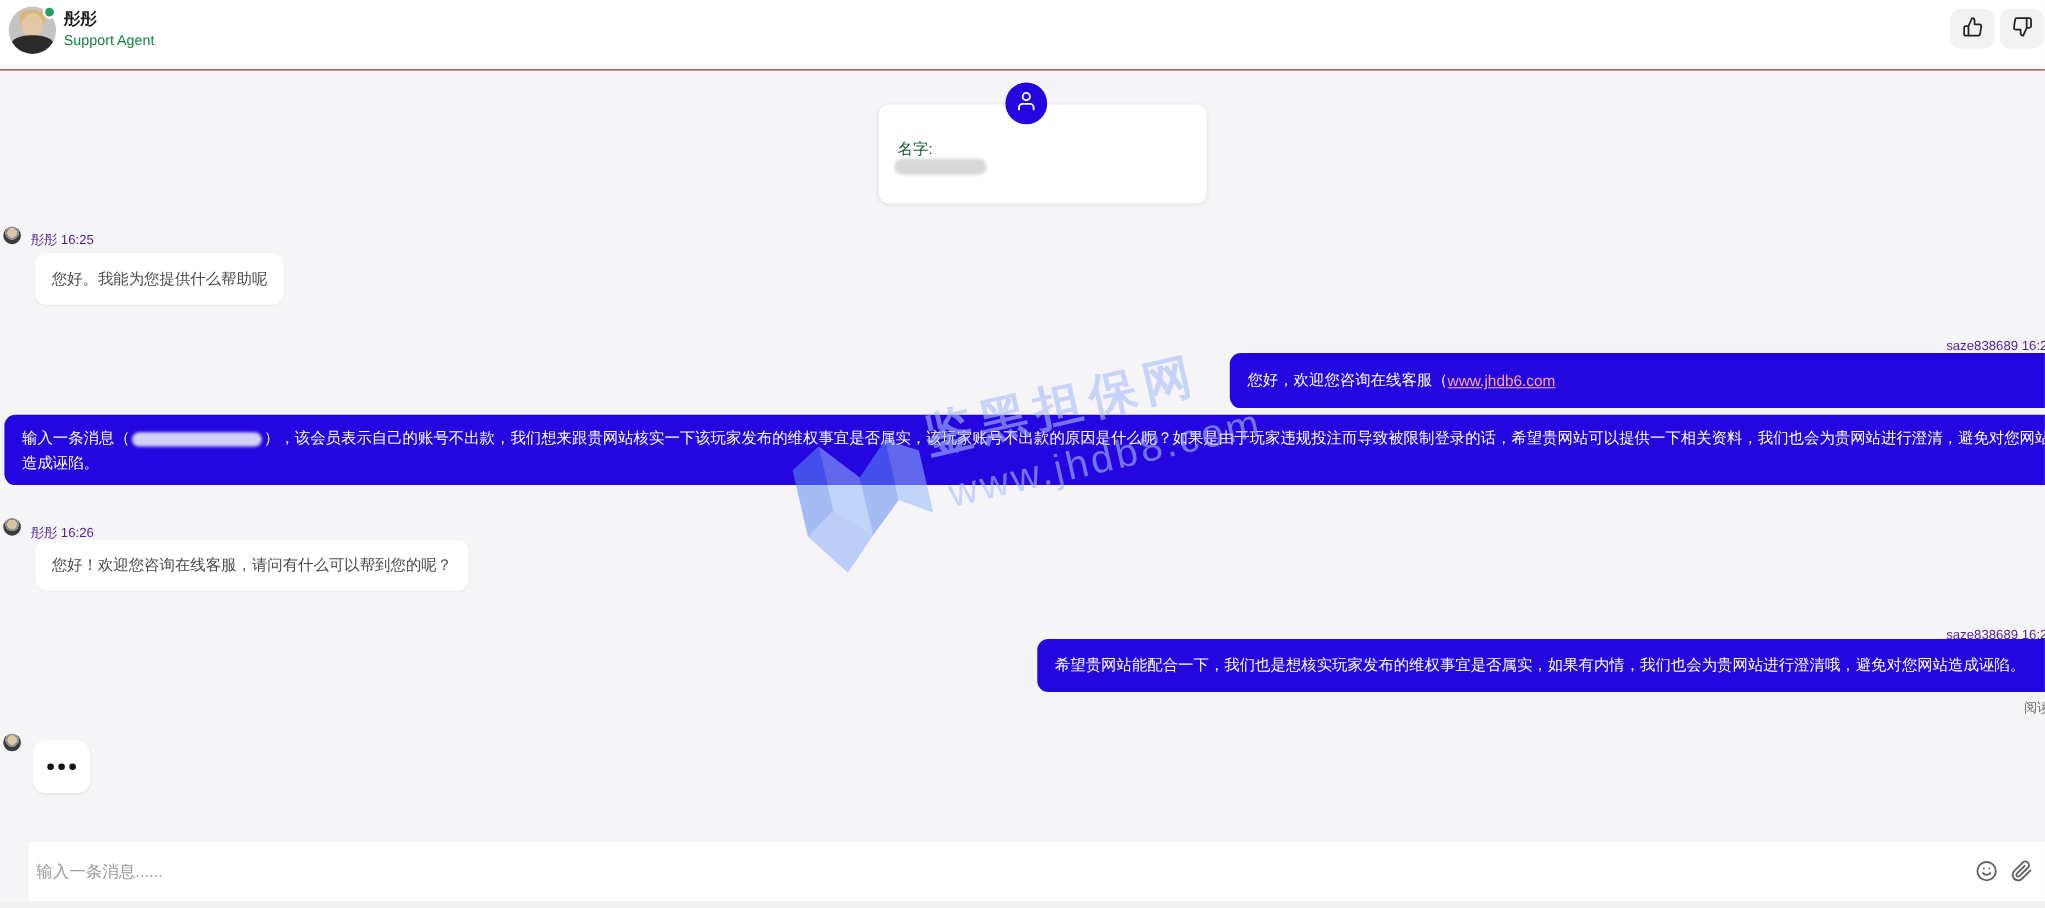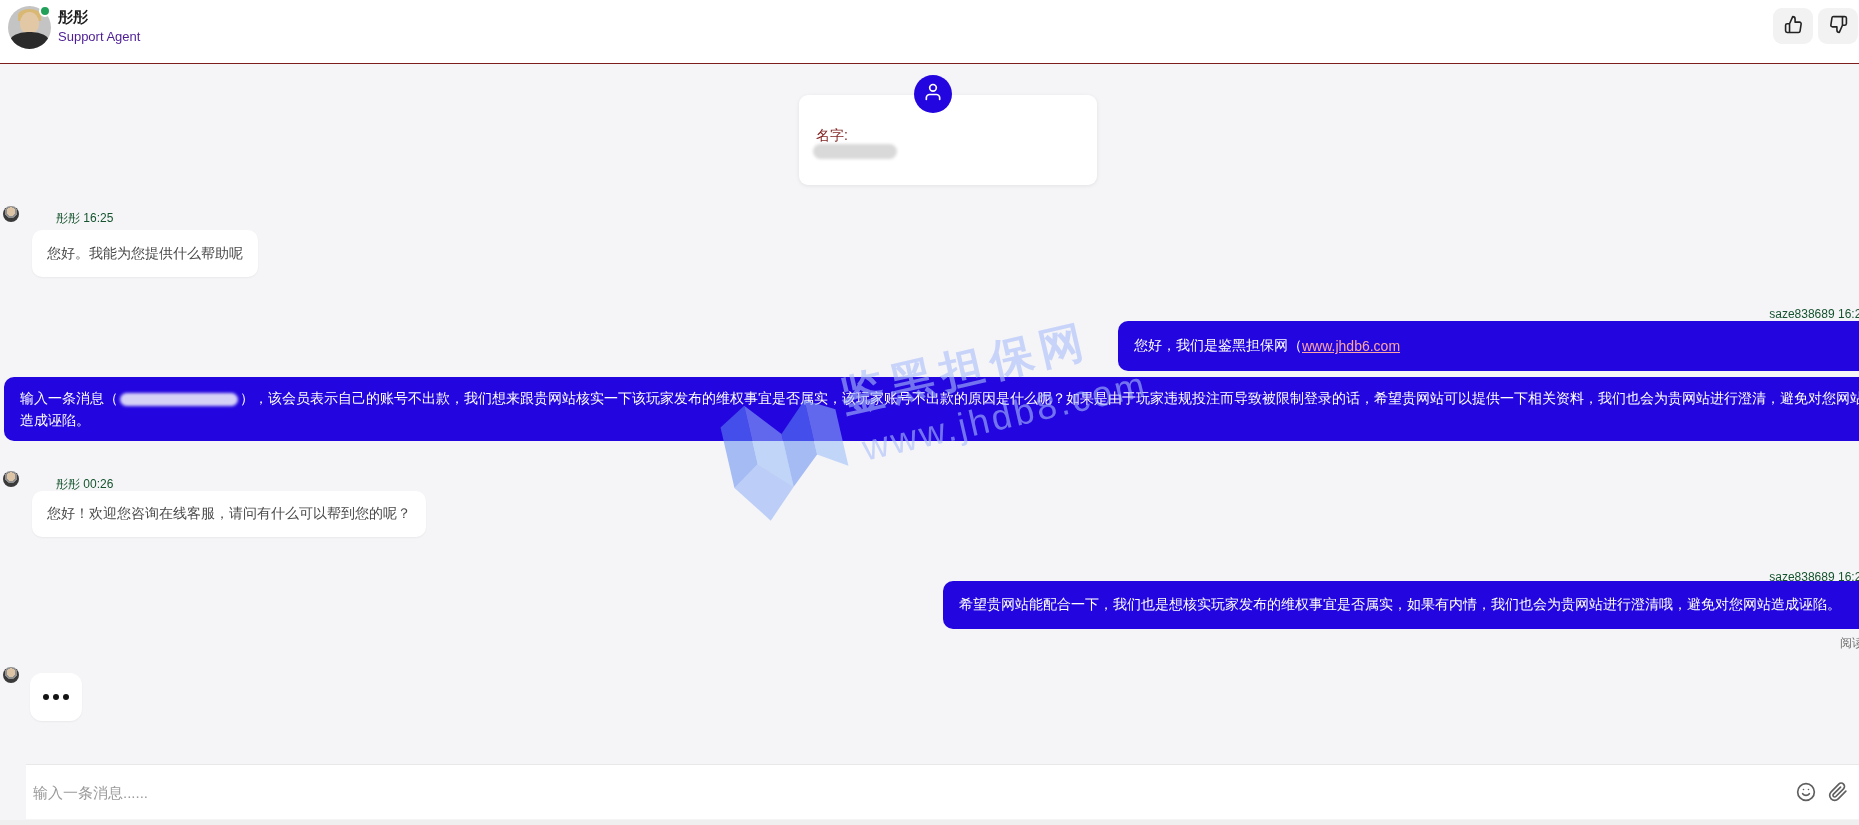--- a/index.html
+++ b/index.html
@@ -29,21 +29,21 @@
   }
   .agent-avatar .body {
     position:absolute; left:2px; top:26px; width:39px; height:20px;
     border-radius:45% 45% 0 0; background:#2b2b2b;
   }
   .online-dot {
     position:absolute; left:39px; top:5px; width:12px; height:12px;
     border-radius:50%; background:#22a05a; border:2px solid #ffffff; z-index:61;
   }
   .agent-name { position:absolute; left:58px; top:8px; font-size:15px; font-weight:bold; color:#1a1a1a; }
-  .agent-role { position:absolute; left:58px; top:29px; font-size:13px; color:#4c1d95;text-align:right; }
+  .agent-role { position:absolute; left:58px; top:29px; font-size:13px; color:#15803d;text-align:right; }
   .rate-btn {
     position:absolute; top:8px; width:40px; height:36px; border:none;
     background:#f2f2f2; border-radius:9px; cursor:pointer;
     display:flex; align-items:center; justify-content:center;
   }
   .rate-up { left:1773px; }
   .rate-down { left:1818px; }
   .rate-btn svg { width:19px; height:19px; stroke:#222; fill:none; stroke-width:2; }
 
   
@@ -51,33 +51,33 @@
     position:absolute; left:799px; top:95px; width:298px; height:90px;
     background:#ffffff; border-radius:9px;
     box-shadow:0 1px 4px rgba(0,0,0,0.08); z-index:10;
   }
   .prechat-circle {
     position:absolute; left:914px; top:75px; width:38px; height:38px;
     border-radius:50%; background:#2306df; z-index:11;
     display:flex; align-items:center; justify-content:center;
   }
   .prechat-circle svg { width:20px; height:20px; stroke:#fff; fill:none; stroke-width:2; }
-  .prechat-label { position:absolute; left:816px; top:127px; font-size:14px; color:#7f1d1d; z-index:11; }
+  .prechat-label { position:absolute; left:816px; top:127px; font-size:14px; color:#14532d; z-index:11; }
   .prechat-redacted {
     position:absolute; left:813px; top:144px; width:84px; height:15px;
     background:#d9d9d9; border-radius:8px; filter:blur(1.5px); z-index:11;
   }
 
   
   .mini-avatar {
     position:absolute; width:16px; height:16px; border-radius:50%;
     background:radial-gradient(circle at 50% 36%, #ddc4a4 0 33%, #8f8f8f 34% 48%, #3a3a3a 49% 100%);
     z-index:6;
   }
-  .msg-meta { position:absolute; font-size:12px; color:#14532d; white-space:nowrap; z-index:6;margin-left:28px; }
+  .msg-meta { position:absolute; font-size:12px; color:#4c1d95; white-space:nowrap; z-index:6; }
   .agent-bubble {
     position:absolute; background:#ffffff; border-radius:10px;
     box-shadow:0 1px 2px rgba(0,0,0,0.05);
     color:#4a4a4a; font-size:14px;
     display:flex; align-items:center; padding:0 15px; white-space:nowrap; z-index:6;justify-content:flex-end;
   }
   .visitor-bubble {
     position:absolute; background:#2306df; color:#ffffff; font-size:14px; z-index:6;
   }
   .bubble-single { display:flex; align-items:center; padding:0 16px; white-space:nowrap; border-radius:10px; }
@@ -171,30 +171,30 @@
 <div class="prechat-redacted"></div>
 
 <div class="mini-avatar" style="left:3px; top:206px;"></div>
 <div class="msg-meta" style="left:28px; top:210px;">彤彤 16:25</div>
 <div class="agent-bubble" style="left:32px; top:230px; height:47px;">
   <span>您好。我能为您提供什么帮助呢</span>
 </div>
 
 <div class="msg-meta" style="top:307px; right:-9px;">saze838689 16:25</div>
 <div class="visitor-bubble bubble-single" style="left:1118px; top:321px; right:-24px; height:50px;">
-  <span>您好，我们是鉴黑担保网（</span>
+  <span>您好，欢迎您咨询在线客服（</span>
     <a class="bubble-link" href="#">www.jhdb6.com</a>
 </div>
 
 <div class="visitor-bubble bubble-wide" style="left:4px; top:377px; right:-24px; height:64px;">
   <span>输入一条消息（</span><span class="redact-pill"></span><span>），该会员表示自己的账号不出款，我们想来跟贵网站核实一下该玩家发布的维权事宜是否属实，该玩家账号不出款的原因是什么呢？如果是由于玩家违规投注而导致被限制登录的话，希望贵网站可以提供一下相关资料，我们也会为贵网站进行澄清，避免对您网站造成诬陷。</span>
 </div>
 
 <div class="mini-avatar" style="left:3px; top:471px;"></div>
-<div class="msg-meta" style="left:28px; top:476px;">彤彤 00:26</div>
+<div class="msg-meta" style="left:28px; top:476px;">彤彤 16:26</div>
 <div class="agent-bubble" style="left:32px; top:491px; height:46px;">
   <span>您好！欢迎您咨询在线客服，请问有什么可以帮到您的呢？</span>
 </div>
 
 <div class="msg-meta" style="top:570px; right:-9px;">saze838689 16:26</div>
 <div class="visitor-bubble bubble-single" style="left:943px; top:581px; right:-24px; height:48px;">
   <span>希望贵网站能配合一下，我们也是想核实玩家发布的维权事宜是否属实，如果有内情，我们也会为贵网站进行澄清哦，避免对您网站造成诬陷。</span>
 </div>
 <div class="read-receipt" style="top:635px; right:-5px;">阅读</div>
 

